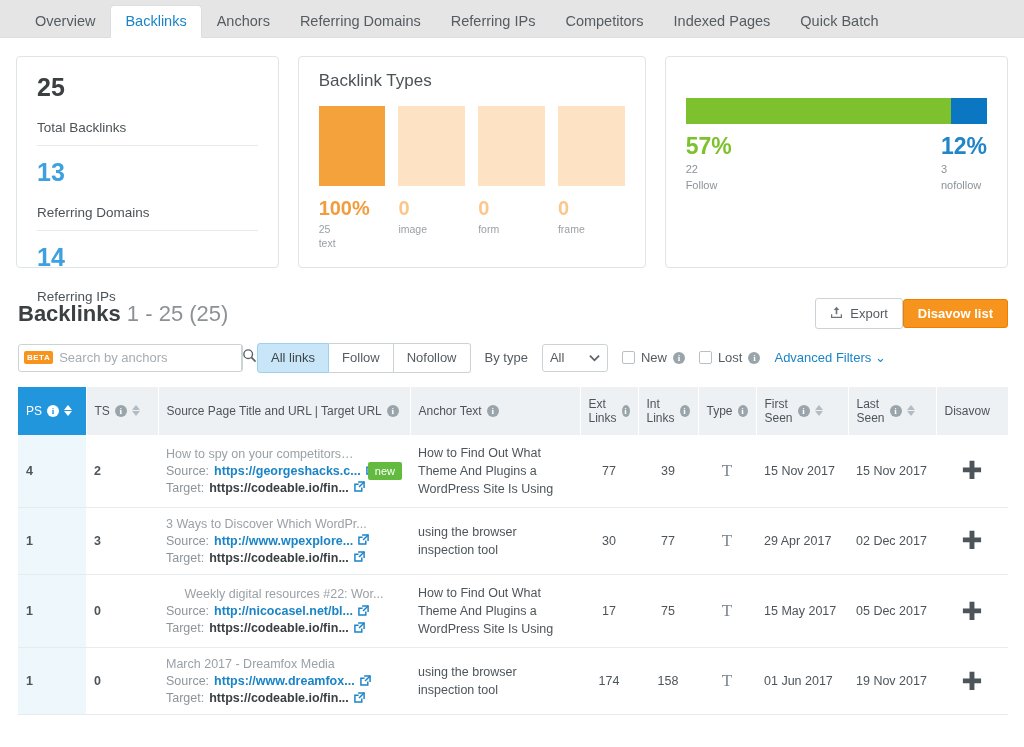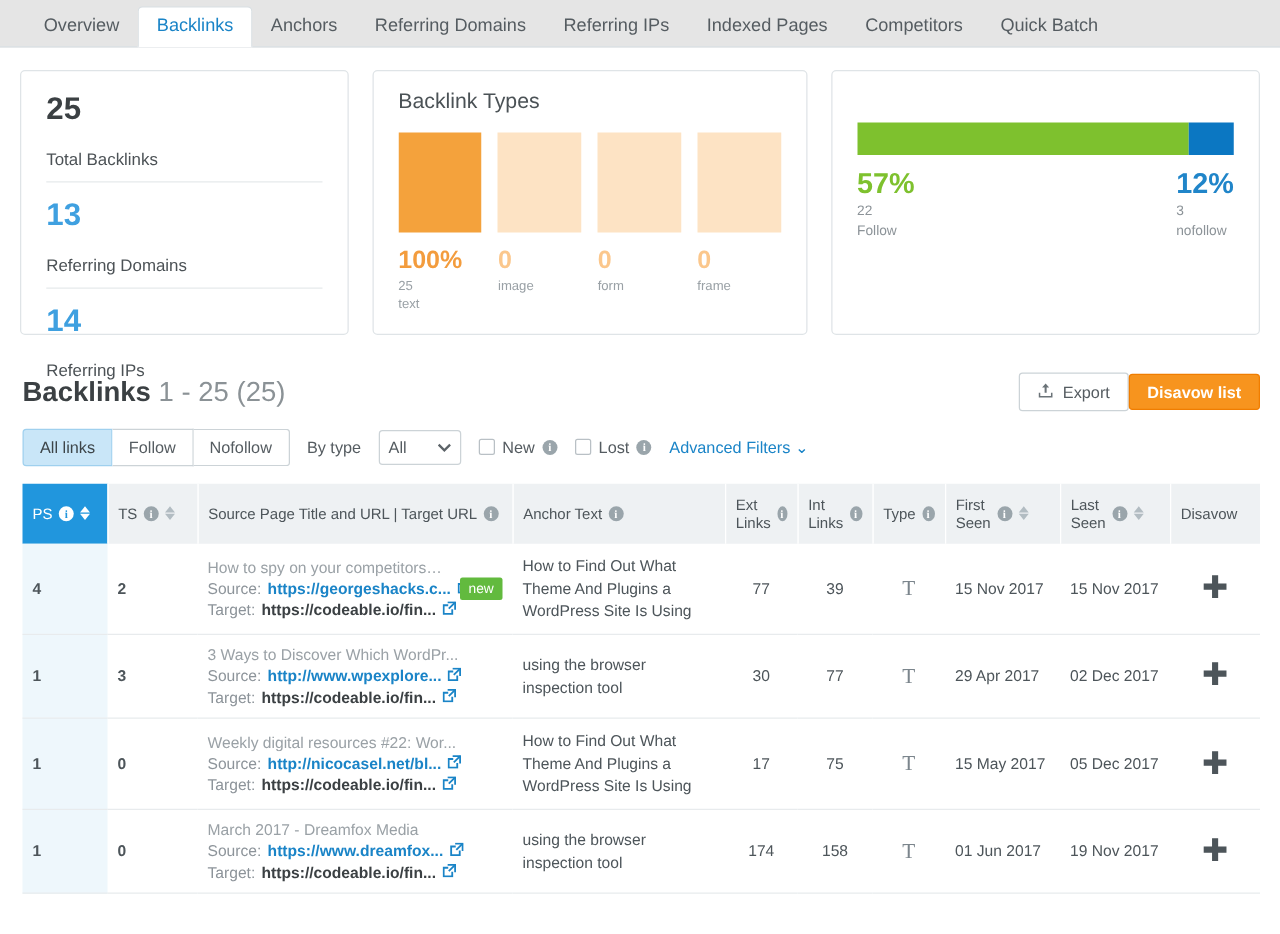--- a/index.html
+++ b/index.html
@@ -204,22 +204,22 @@
 </style>
 </head>
 <body>
 
 <div class="tabbar" id="tabbar">
     <div class="tab">Overview</div>
     <div class="tab active">Backlinks</div>
     <div class="tab">Anchors</div>
     <div class="tab">Referring Domains</div>
     <div class="tab">Referring IPs</div>
+    <div class="tab">Competitors</div>
     <div class="tab">Indexed Pages</div>
-    <div class="tab">Competitors</div>
     <div class="tab">Quick Batch</div>
   </div>
 
 <div class="cards">
 
   <div class="card card-totals" id="totals-card">
       <div class="stat-block">
         <div class="stat-num">25</div>
         <div class="stat-label">Total Backlinks</div>
       </div>
@@ -296,20 +296,32 @@
             <path d="M2 10 V14 H14 V10" stroke="#6b7378" stroke-width="1.5" fill="none"></path>
           </svg>
       </span>
       <span>Export</span>
     </div>
     <div class="btn btn-disavow">Disavow list</div>
   </div>
 </div>
 
 <div class="filters">
+  <div class="search-box">
+    <span class="beta">BETA</span>
+    <input class="search-input" type="text" placeholder="Search by anchors" style="">
+    <div class="search-btn">
+      <span>
+        <svg width="15" height="15" viewBox="0 0 16 16">
+            <circle cx="6.6" cy="6.6" r="4.6" fill="none" stroke="#5c6368" stroke-width="1.5"></circle>
+            <line x1="10" y1="10" x2="14.5" y2="14.5" stroke="#5c6368" stroke-width="1.8"></line>
+          </svg>
+      </span>
+    </div>
+  </div>
 
   <div class="segbtns" id="segbtns">
       <div class="seg active">All links</div>
       <div class="seg">Follow</div>
       <div class="seg">Nofollow</div>
     </div>
 
   <span class="bytype-label">By type</span>
 
   <div class="select">
@@ -503,21 +515,21 @@
           <td class="ctr">77</td>
           <td class="ctr"><span class="type-T">T</span></td>
           <td>29 Apr 2017</td>
           <td>02 Dec 2017</td>
           <td class="ctr"><span class="plus">✚</span></td>
         </tr>
         <tr>
           <td class="ps-cell">1</td>
           <td class="ts-cell">0</td>
           <td>
-            <div style="display: flex; align-items: center; gap: 9px;">
+            <div style="display: flex; align-items: center; gap: 9px; text-align: center;">
               <div style="flex: 1 1 0%; min-width: 0px;">
                 <div class="src-title">Weekly digital resources #22: Wor...</div>
                 <div class="src-line">
                   <span class="src-key">Source:</span>
                   <span class="src-url">http://nicocasel.net/bl...</span>
                   <span class="ext-icon"><svg width="11" height="11" viewBox="0 0 12 12">
                       <path d="M4.5 1 H11 V7.5" fill="none" stroke="#1a84c7" stroke-width="1.6"></path>
                       <path d="M11 1 L5.5 6.5" stroke="#1a84c7" stroke-width="1.6"></path>
                       <path d="M8.5 7 V11 H1 V3.5 H5" fill="none" stroke="#1a84c7" stroke-width="1.6"></path>
                     </svg></span>

